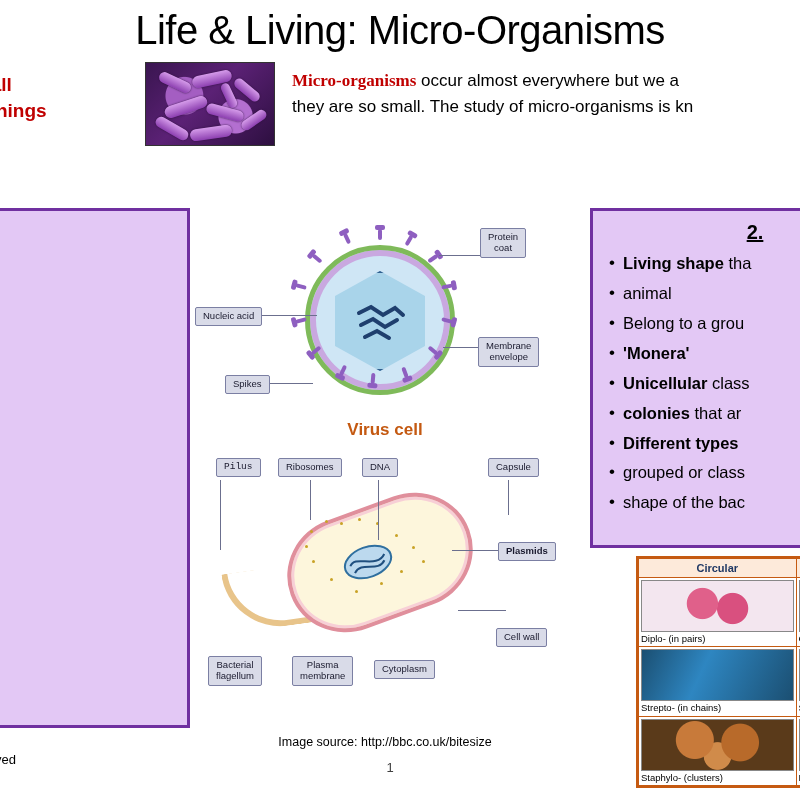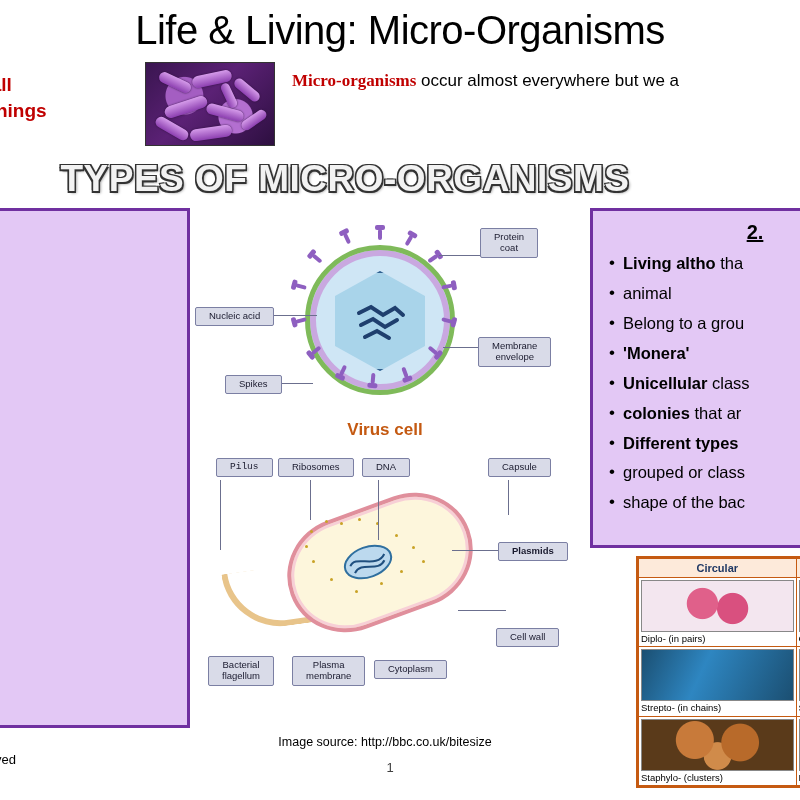--- a/index.html
+++ b/index.html
@@ -143,21 +143,21 @@
     font-size: 17px;
     text-align: center;
     width: 100%;
   }
   .tag {
     position: absolute;
     background: #d9dbe8;
     border: 1px solid #7b7fa3;
     color: #1a1a2e;
     font-size: 9.5px;
-    padding: 3px 13px;
+    padding: 3px 7px;
     line-height: 1.15;
     text-align: center;
     border-radius: 2px;
   }
   .leader {
     position: absolute;
     background: #6b6f8e;
     height: 1px;
   }
 
@@ -300,42 +300,42 @@
     <div class="rod" style="left:18px;  top:38px; width:44px; height:12px; transform:rotate(-18deg);"></div>
     <div class="rod" style="left:60px;  top:44px; width:38px; height:11px; transform:rotate(15deg);"></div>
     <div class="rod" style="left:94px;  top:52px; width:28px; height:10px; transform:rotate(-35deg);"></div>
     <div class="rod" style="left:8px;   top:60px; width:36px; height:11px; transform:rotate(30deg);"></div>
     <div class="rod" style="left:44px;  top:64px; width:42px; height:12px; transform:rotate(-8deg);"></div>
     <div class="rod" style="left:70px;  top:28px; width:26px; height:9px;  transform:rotate(65deg);"></div>
   </div>
 
   <div class="intro-text">
     <span><b>Micro-organisms</b><span> occur almost everywhere but we a</span></span><br>
-  </div>
-
-  <div class="banner">TYPES OF MICRO-ORGANISMS</div>
+    <span>they are so small. The study of micro-organisms is kn</span>
+  </div>
+
 
   <div class="panel panel-left">
     <p class="lead">t attack</p>
     <p>g organisms</p>
     <p>ng and non-</p>
     <p>ntial life</p>
     <p>organisms</p>
     <p>for energy</p>
     <p>cell structure</p>
     <p>y using</p>
     <p>ell that they</p>
     <p>ocess they</p>
   </div>
 
   <div class="panel panel-right">
     <div class="hdr">2.</div>
     <ul class="bullets">
       <li>
-        <b>Living altho</b><span> tha</span>
+        <b>Living shape</b><span> tha</span>
       </li>
       <li style="list-style:none;">
         
         <span>animal</span>
       </li>
       <li>
         <span>Belong to a grou</span>
       </li>
       <li>
         <b>'Monera'</b>

